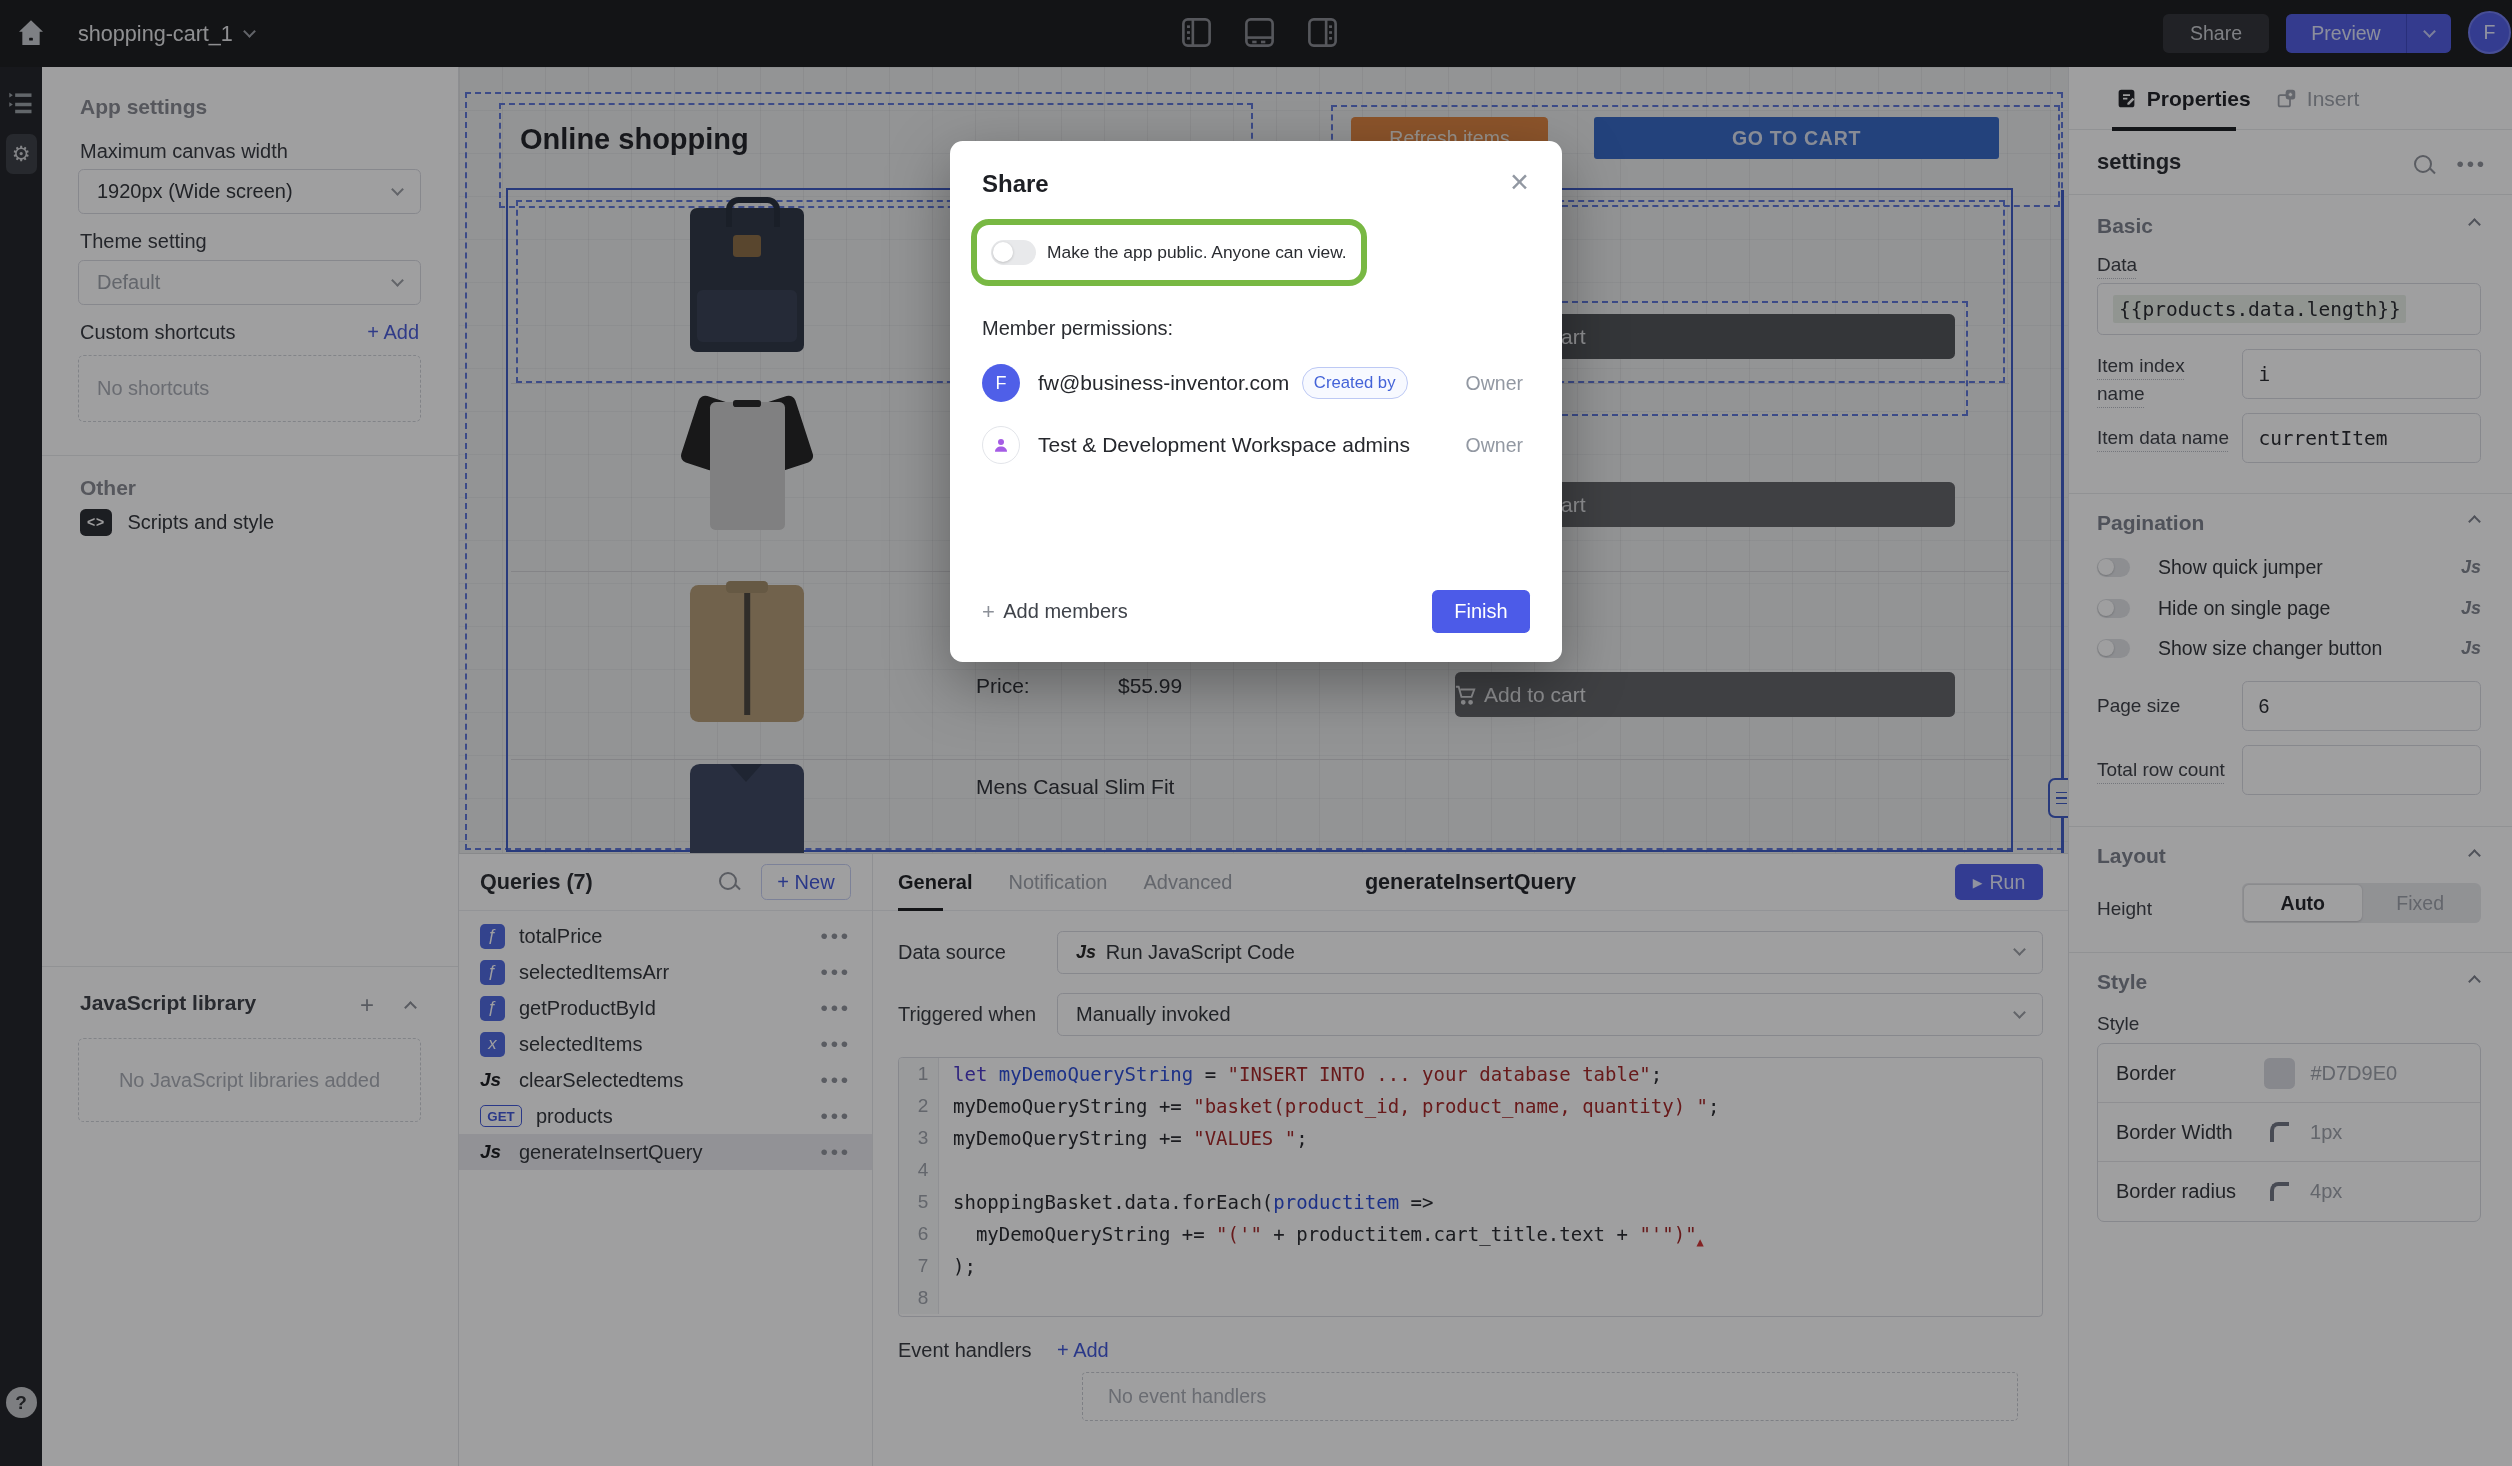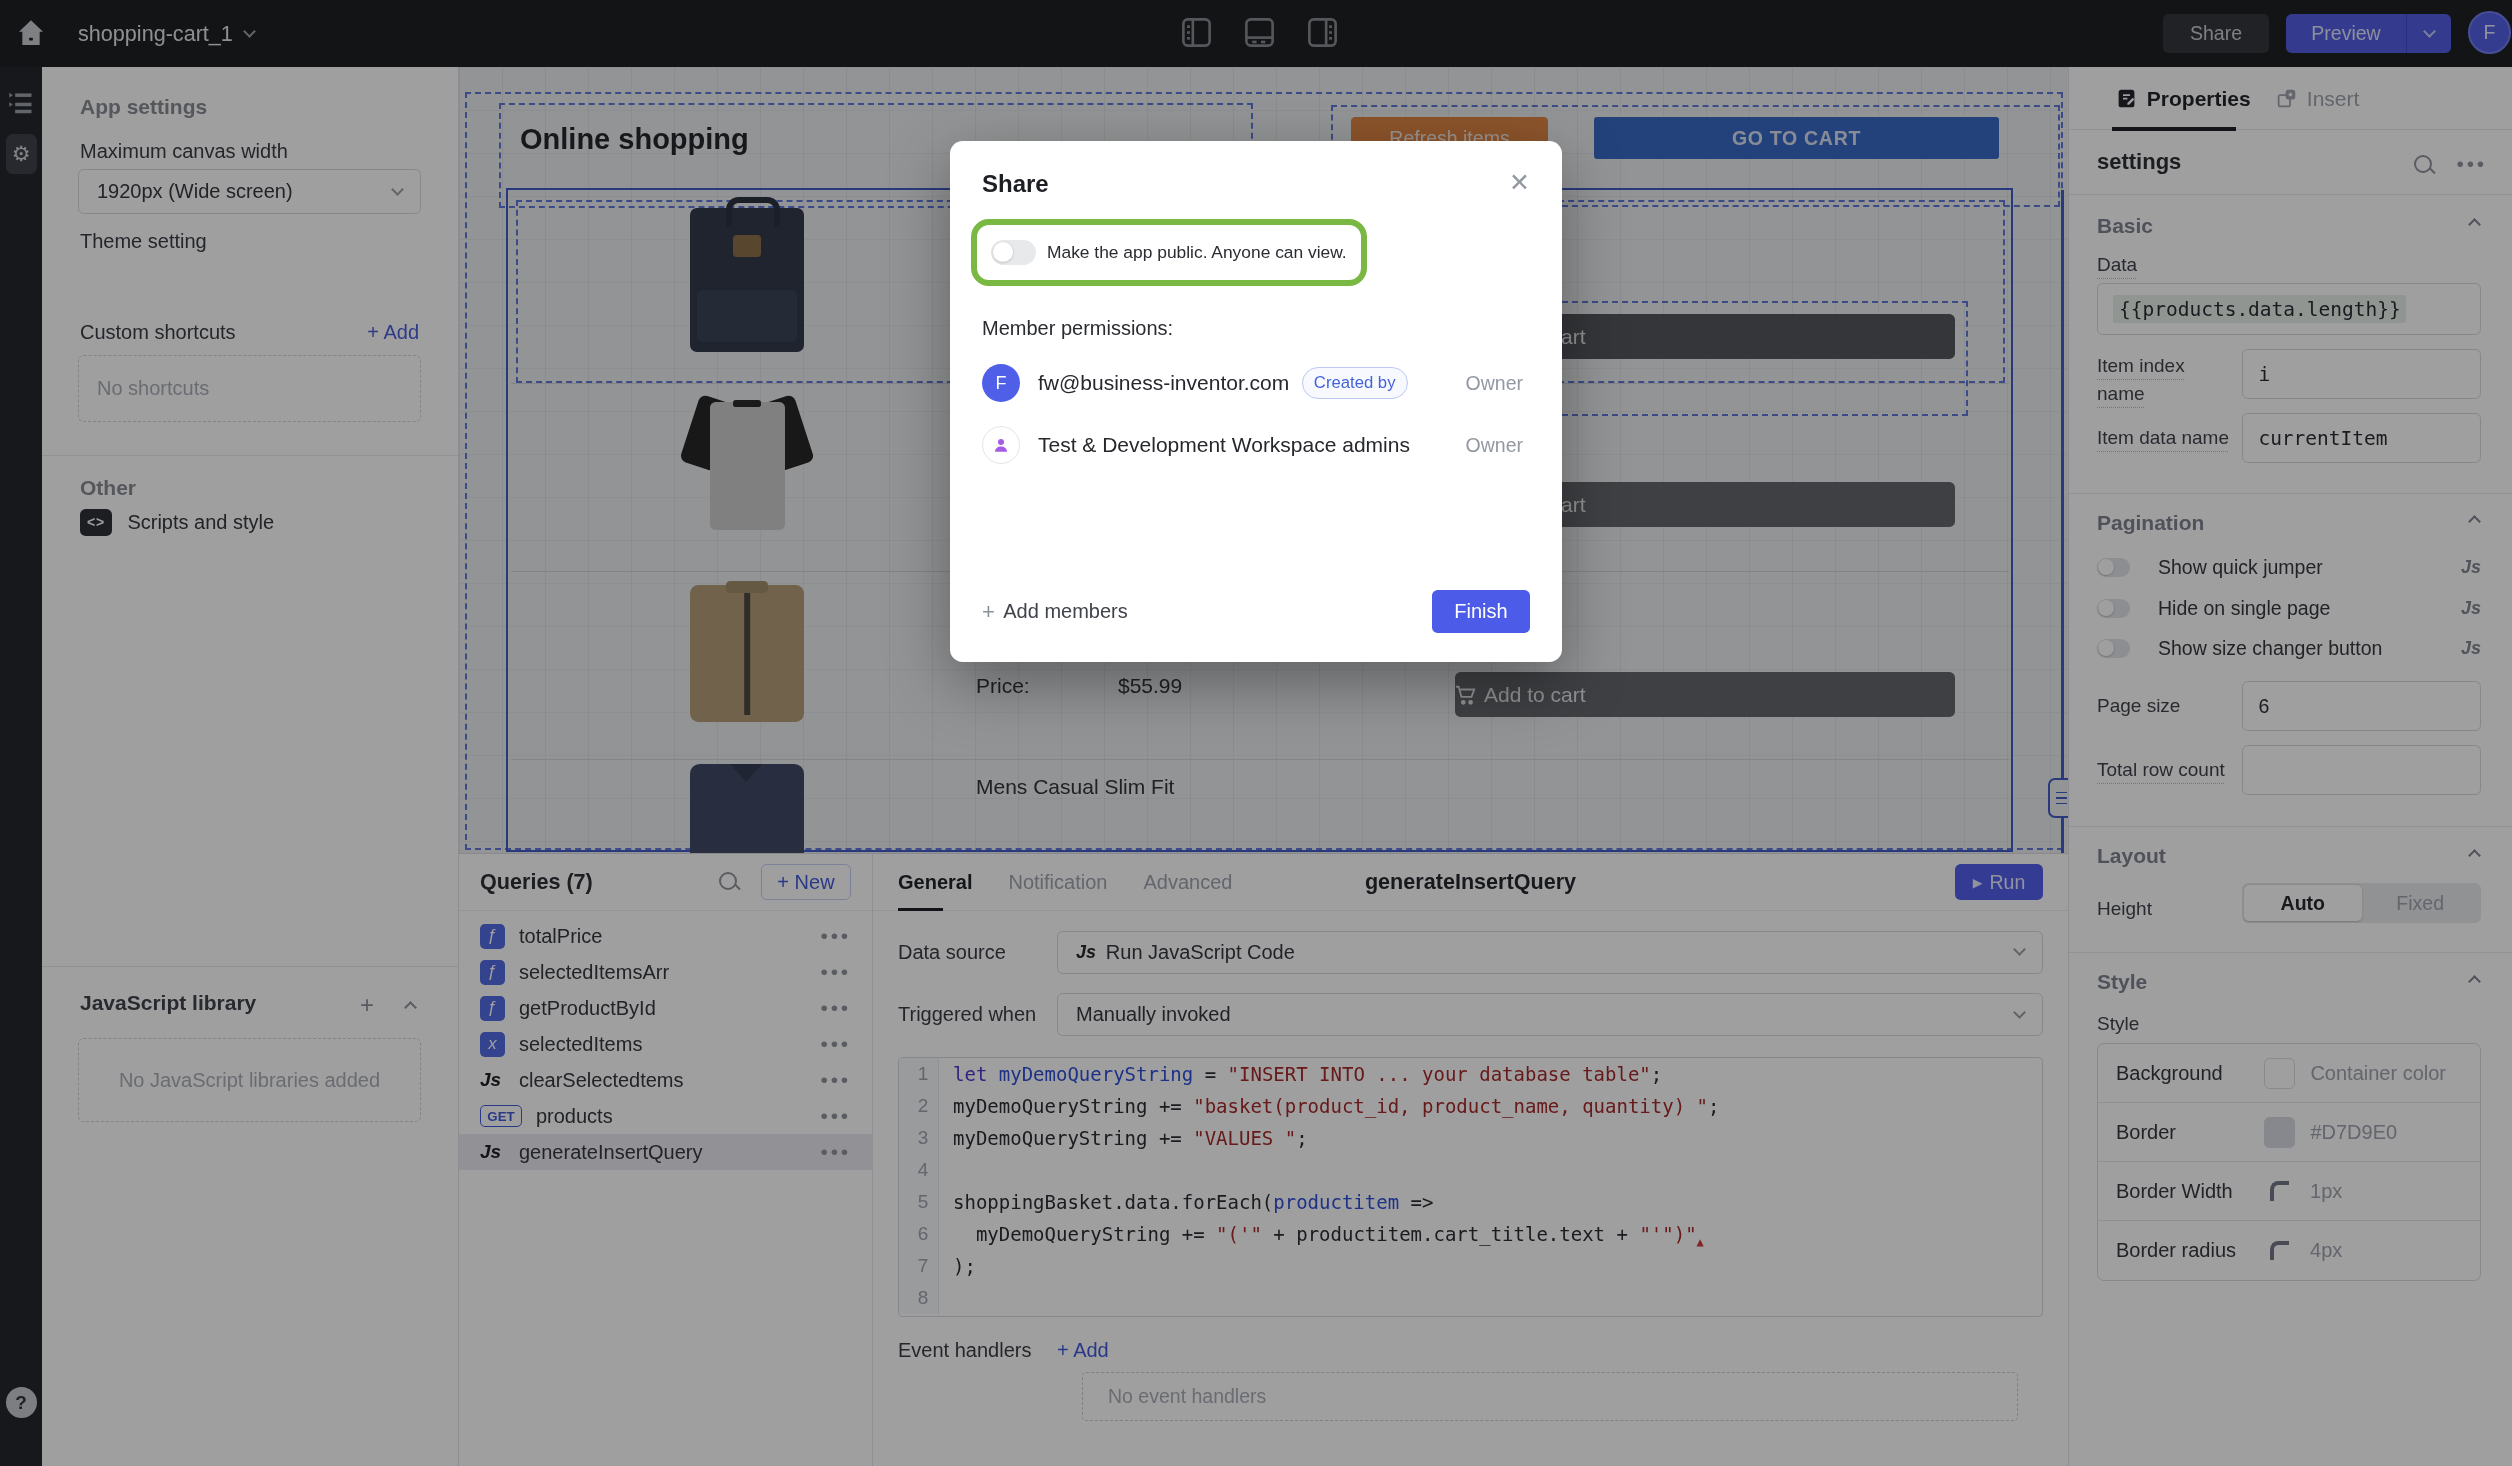--- a/index.html
+++ b/index.html
@@ -292,20 +292,24 @@
   </div>
 
   <div class="leftpanel">
     <div class="lp-h" style="top:28px">App settings</div>
     <div class="lp-label" style="top:73px">Maximum canvas width</div>
     <div class="lp-select" style="top:102px">
         <span>1920px (Wide screen)</span>
         <span class="chev"></span>
       </div>
     <div class="lp-label" style="top:163px">Theme setting</div>
+    <div class="lp-select" style="top:193px;color:#9ca0a8">
+        <span>Default</span>
+        <span class="chev"></span>
+      </div>
     <div class="lp-label" style="top:254px">Custom shortcuts</div>
     <div class="lp-add" style="right:39px;top:254px">+ Add</div>
     <div class="lp-dash" style="top:288px;height:67px;padding-left:18px">
         <span>No shortcuts</span>
       </div>
     <div class="lp-div" style="top:388px"></div>
     <div class="lp-h" style="top:409px">Other</div>
     <div class="scripts-item">
       <span class="scripts-ic">&lt;&gt;</span>
       <span style="font-size:20px;color:#2e3136">Scripts and style</span>
@@ -509,25 +513,20 @@
       <span class="opt on">Auto</span>
       <span class="opt">Fixed</span>
     </div>
     <div class="rdiv" style="top:885px"></div>
 
     <div class="rsec" style="top:903px">Style</div>
     <span class="rcarat" style="top:909px"><span class="chev up" style="border-color:#7b7f8a"></span></span>
     <div class="rlabel" style="top:943px;text-decoration:none">Style</div>
     <div class="stylebox" style="top:976px">
       <div class="strow">
-        <span class="stlab">Background</span>
-        <span class="swatch sw-white"></span>
-        <span class="stval">Container color</span>
-      </div>
-      <div class="strow">
         <span class="stlab">Border</span>
         <span class="swatch sw-gray"></span>
         <span class="stval">#D7D9E0</span>
       </div>
       <div class="strow">
         <span class="stlab">Border Width</span>
         <span class="corner"></span>
         <span class="stval">1px</span>
       </div>
       <div class="strow">

